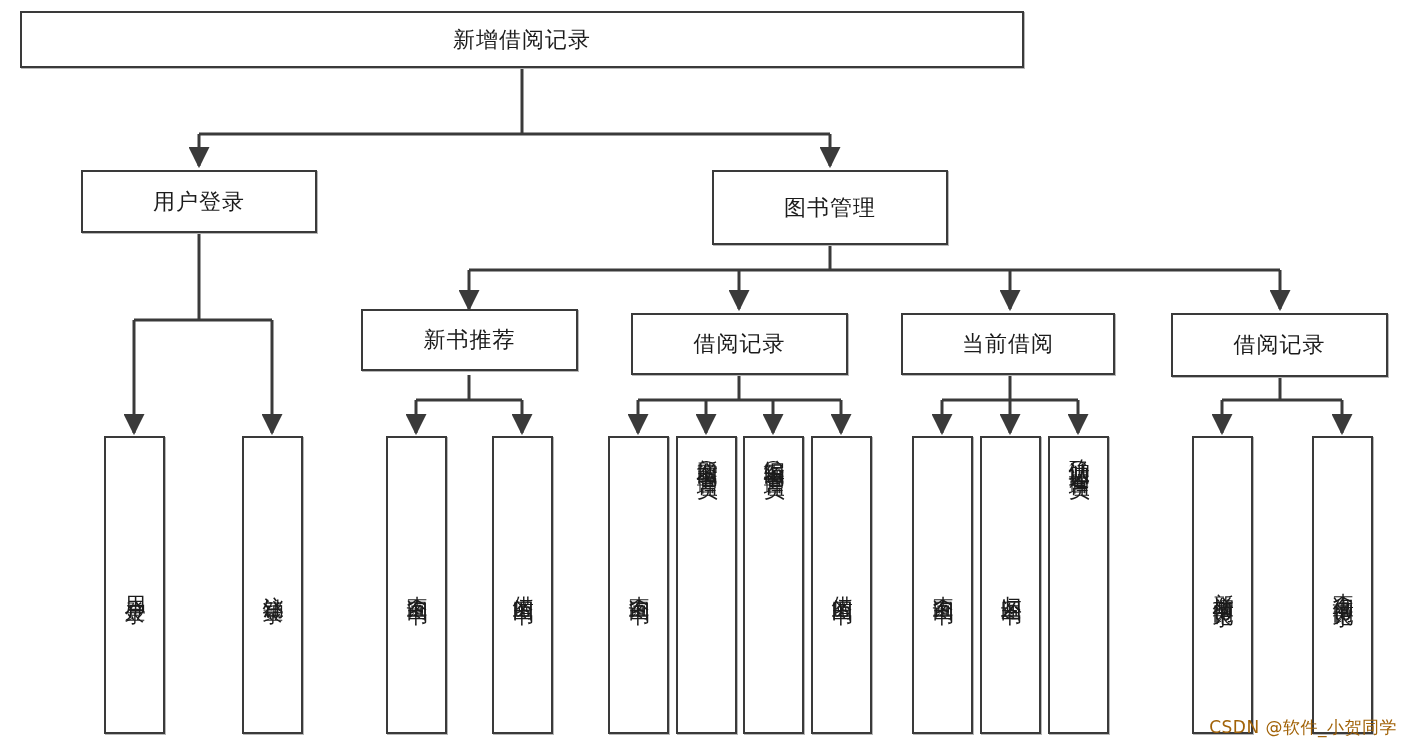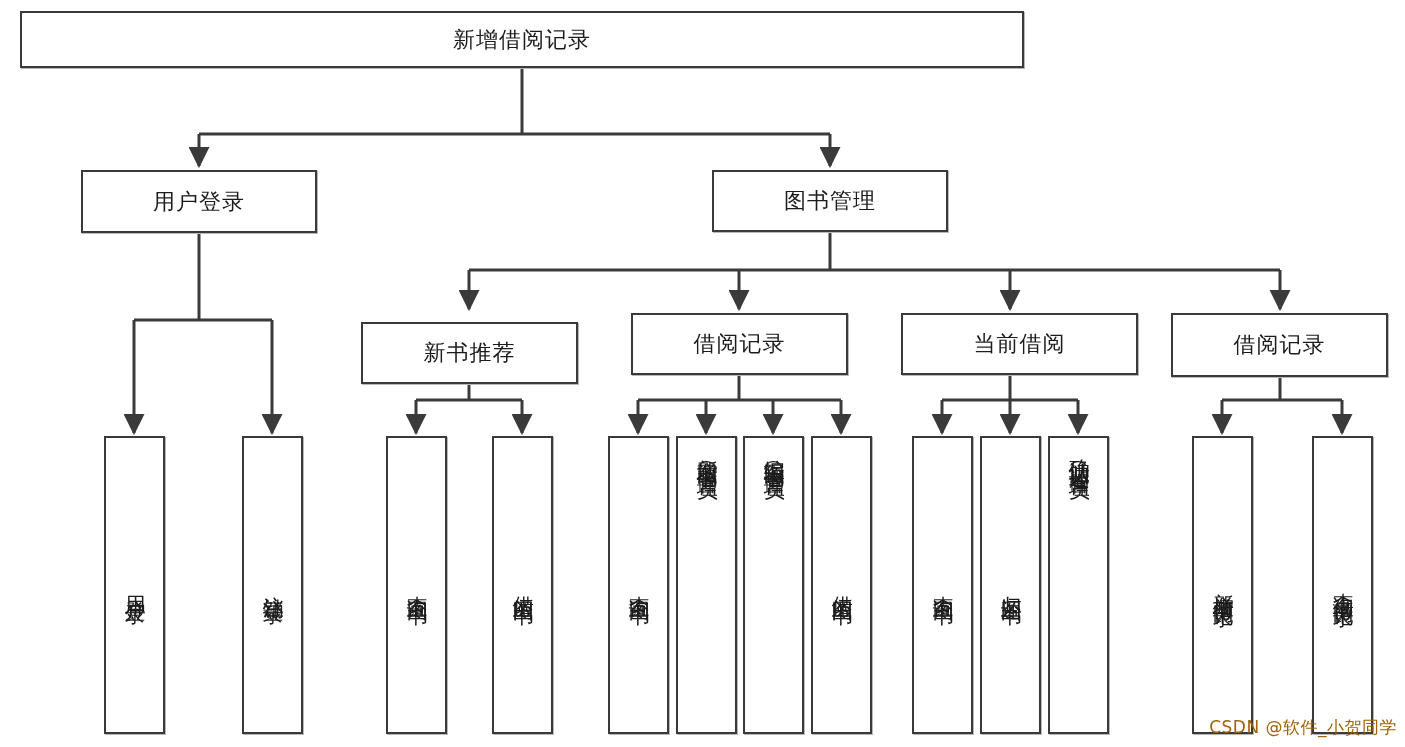--- a/index.html
+++ b/index.html
@@ -127,31 +127,31 @@
     </g>
   </svg>
 
   <div class="node" style="left:20px; top:11px; width:1004px; height:57px;">
     <span class="node-label">新增借阅记录</span>
   </div>
 
   <div class="node" style="left:81px; top:170px; width:236px; height:63px;">
     <span class="node-label">用户登录</span>
   </div>
-  <div class="node" style="left:712px; top:170px; width:236px; height:62px;">
+  <div class="node" style="left:712px; top:170px; width:236px; height:75px;">
     <span class="node-label">图书管理</span>
   </div>
 
-  <div class="node" style="left:361px; top:322px; width:217px; height:62px;">
+  <div class="node" style="left:361px; top:309px; width:217px; height:62px;">
     <span class="node-label">新书推荐</span>
   </div>
   <div class="node" style="left:631px; top:313px; width:217px; height:62px;">
     <span class="node-label">借阅记录</span>
   </div>
-  <div class="node" style="left:901px; top:313px; width:237px; height:62px;">
+  <div class="node" style="left:901px; top:313px; width:214px; height:62px;">
     <span class="node-label">当前借阅</span>
   </div>
   <div class="node" style="left:1171px; top:313px; width:217px; height:64px;">
     <span class="node-label">借阅记录</span>
   </div>
 
   <div class="node leaf" style="left:104px; top:436px; width:61px; height:298px;">
     <span class="node-label">用户登录</span>
   </div>
   <div class="node leaf" style="left:242px; top:436px; width:61px; height:298px;">

